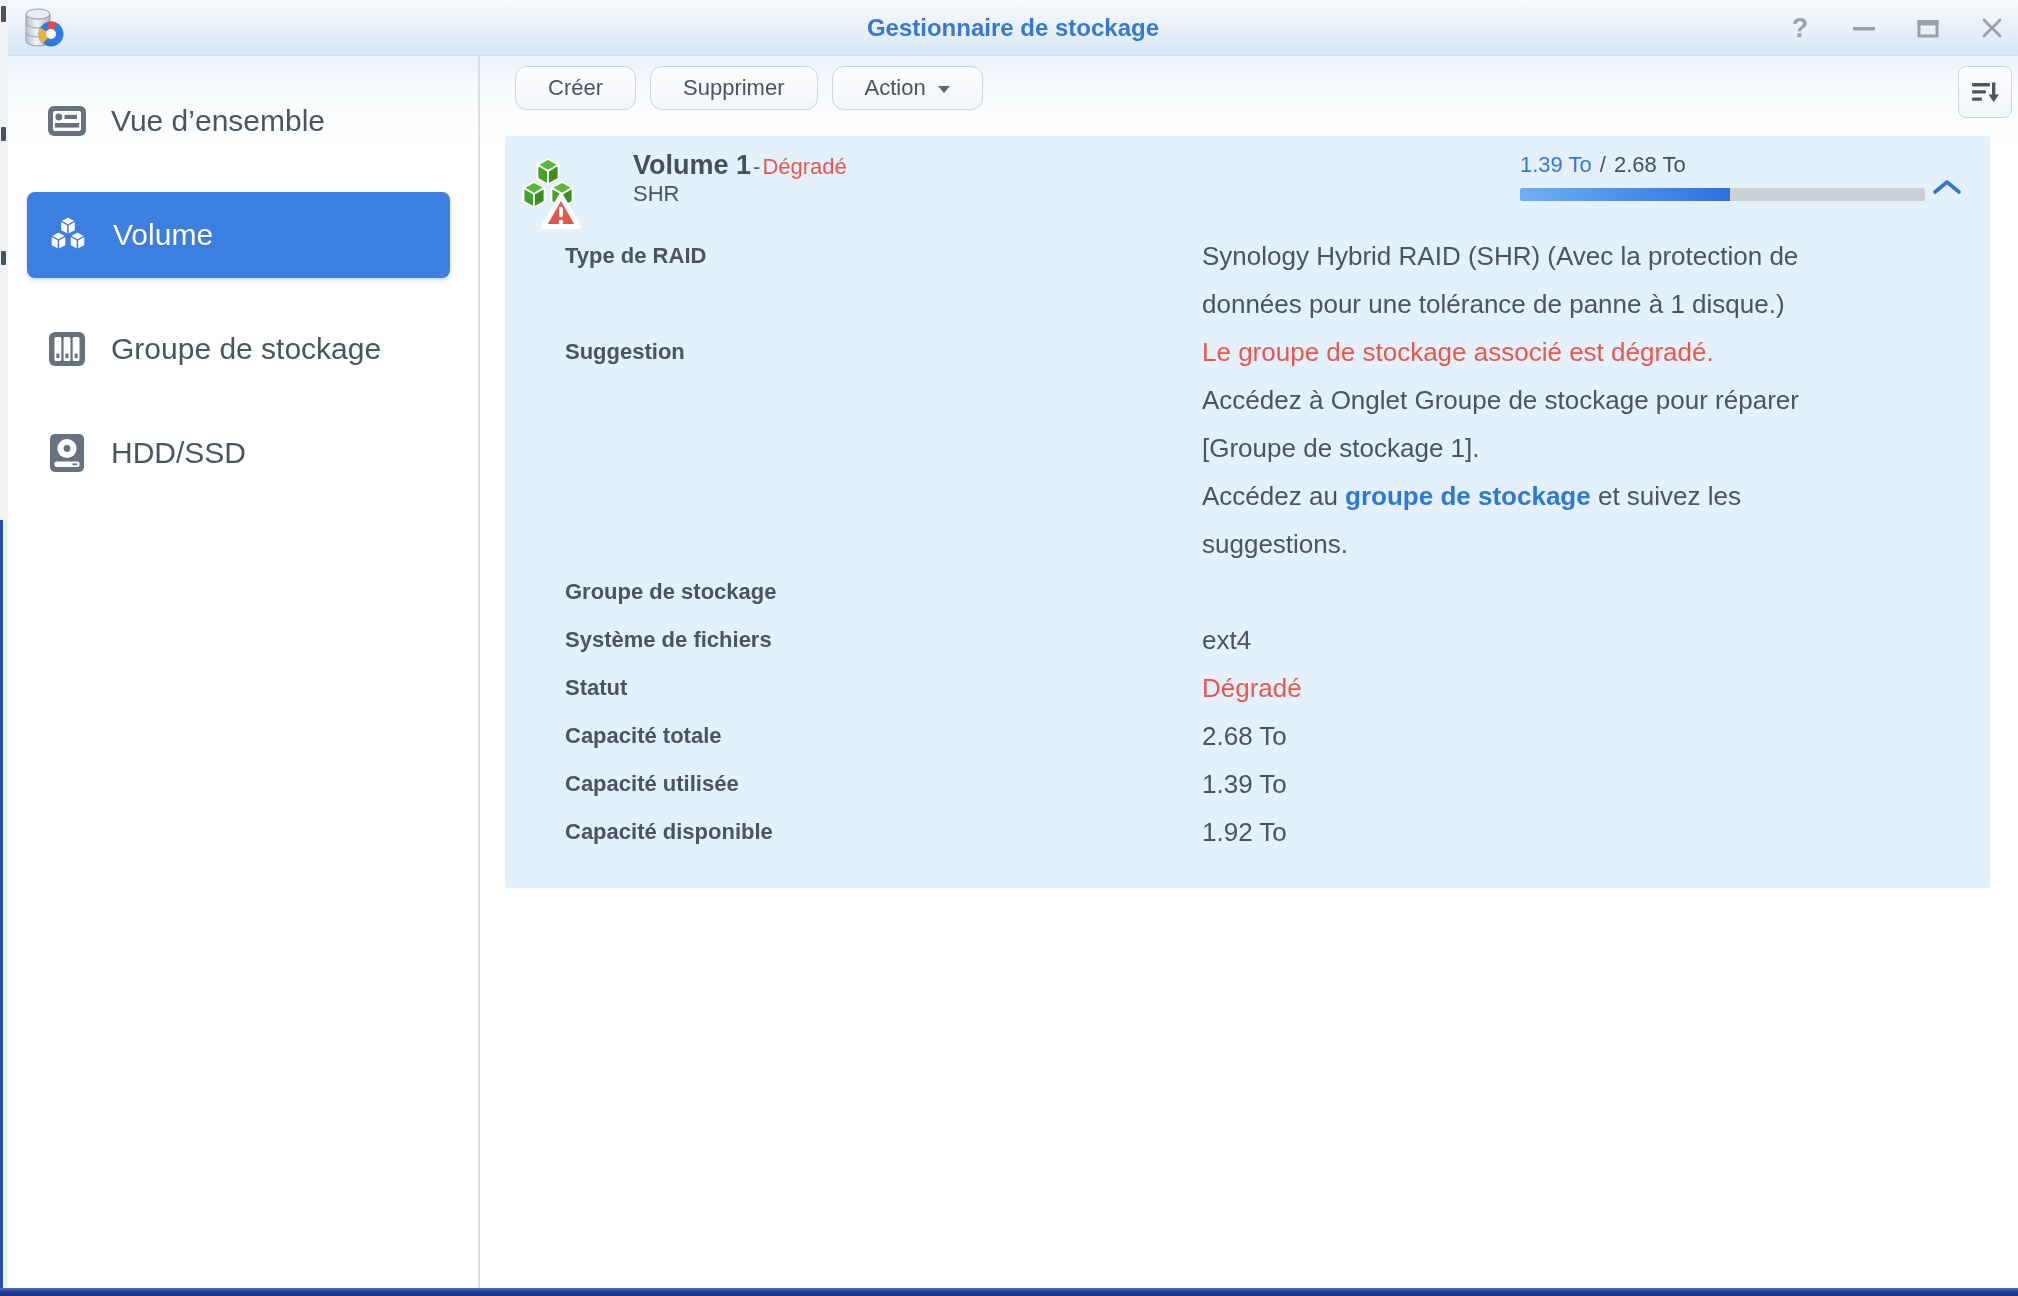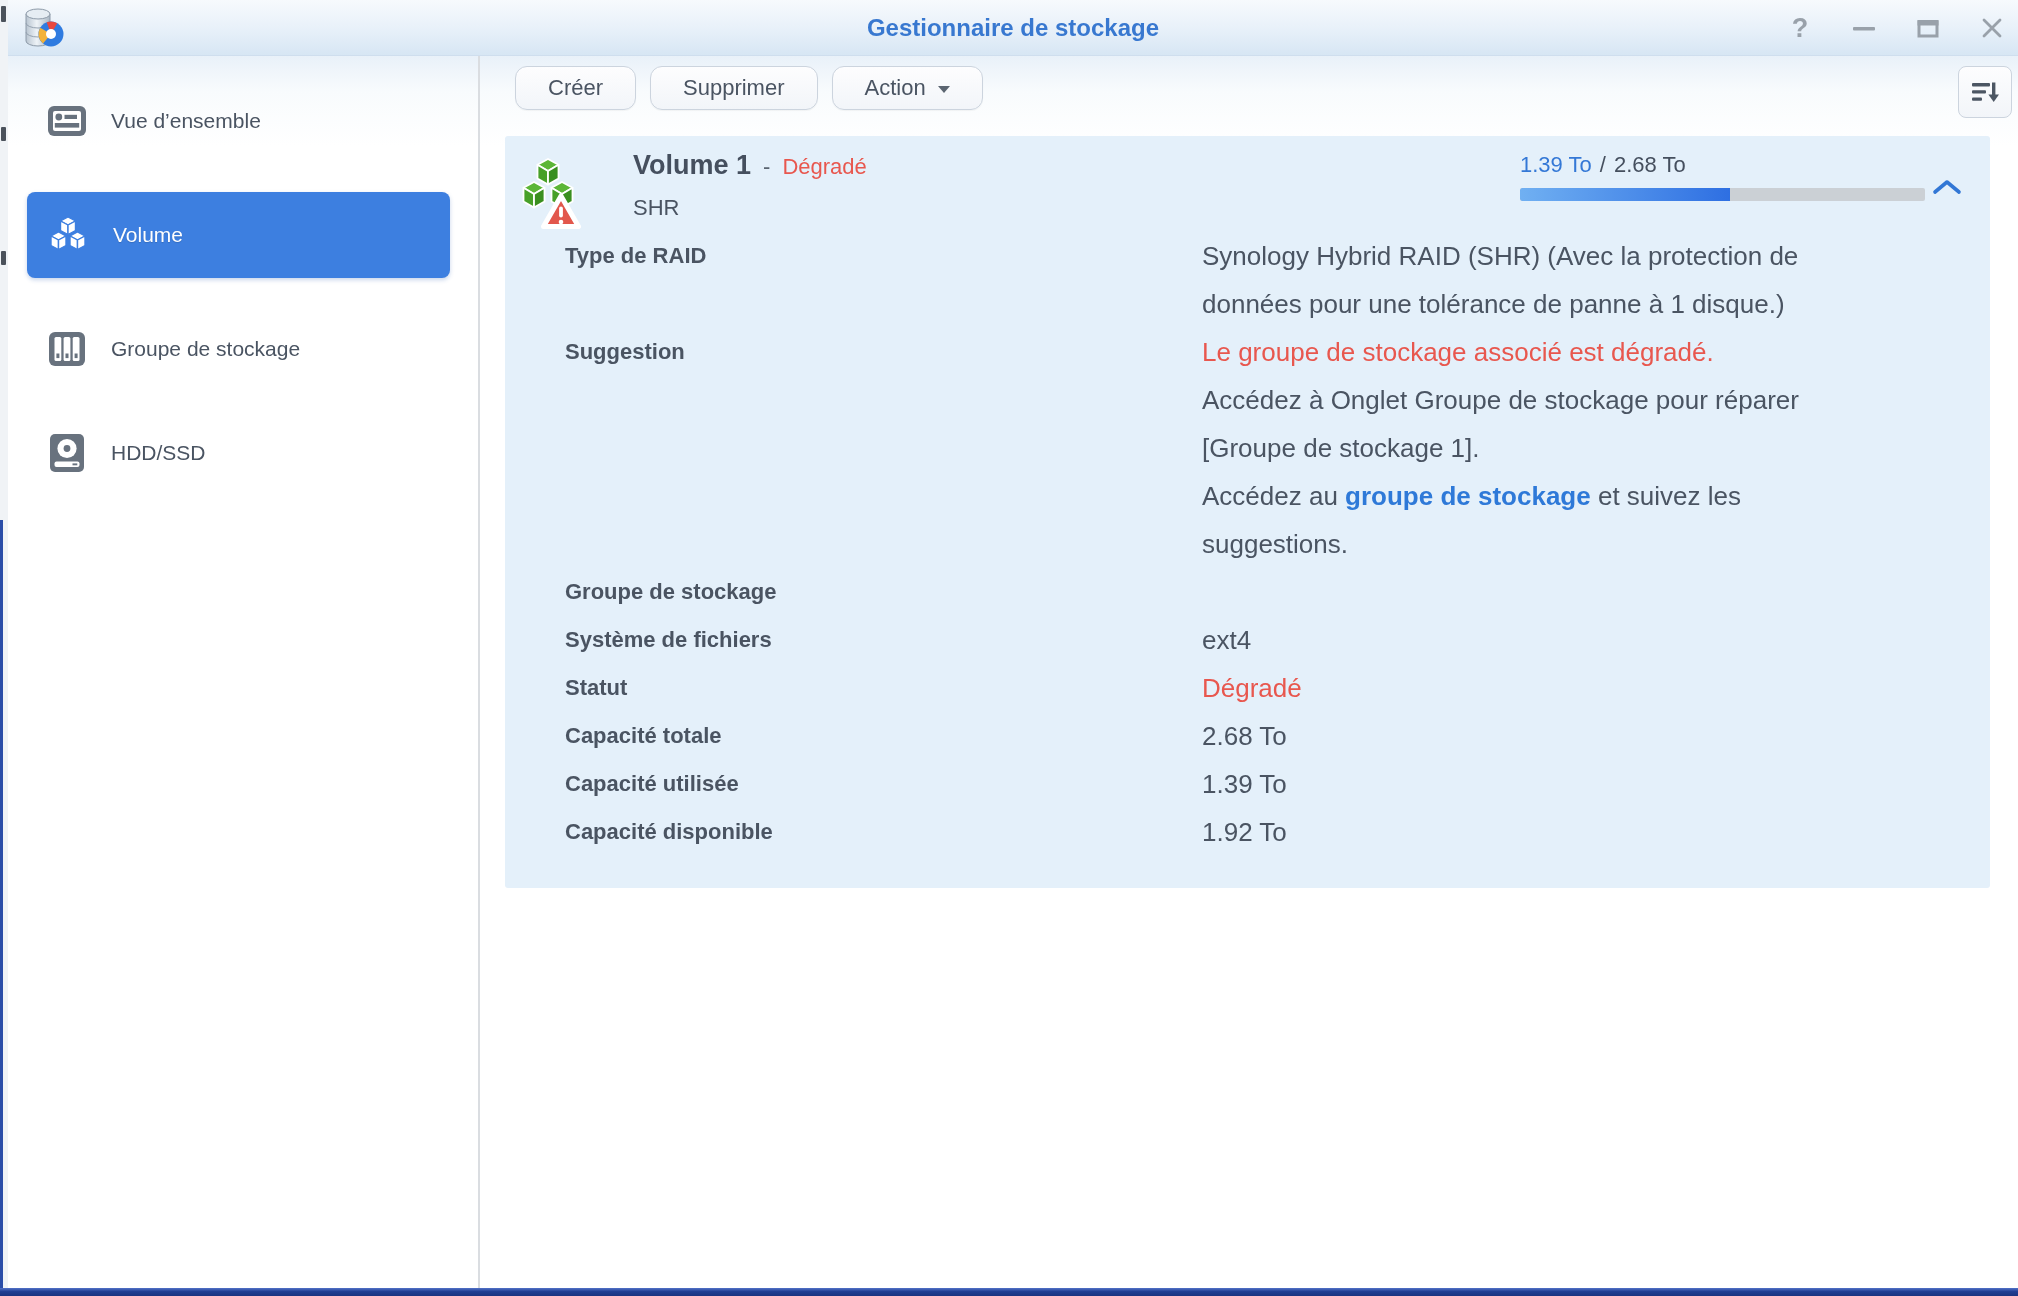--- a/index.html
+++ b/index.html
@@ -34,21 +34,21 @@
   .ctrl-help{font-size:27px;font-weight:bold;color:var(--ctrl-gray);line-height:24px}
 
   .content{position:absolute;top:56px;left:0;right:0;bottom:0;display:flex;
     background:linear-gradient(180deg,#e9f1f9 0px,#f8fbfd 35px,#ffffff 90px)}
 
   
   .sidebar{width:470px;flex:0 0 470px;padding-top:32px}
   .side-item{height:66px;margin:0 28px 0 19px;padding-left:18px;display:flex;align-items:center;gap:22px;
     border-radius:8px;cursor:pointer}
   .side-item + .side-item{margin-top:38px}
-  .side-item .side-label{font-size:21px;color:var(--text)}
+  .side-item .side-label{font-size:30px;color:var(--text)}
   .side-item.selected{height:86px;background:var(--accent);box-shadow:0 2px 4px rgba(40,90,180,.25)}
   .side-item.selected .side-label{color:#fff;text-shadow:0 1px 1px rgba(0,0,0,.15)}
 
   .vdivider{flex:0 0 2px;background:#dadde1}
 
   
   .main{flex:1;position:relative}
   .toolbar{height:80px;display:flex;align-items:flex-start;gap:14px;padding:10px 6px 0 35px}
   .tbtn{height:44px;padding:0 32px;border:1px solid #ccd4de;border-radius:12px;cursor:pointer;
     background:linear-gradient(180deg,#fdfdfe 0%,#f2f5f9 100%);
@@ -57,25 +57,25 @@
   .caret{width:0;height:0;border-left:6px solid transparent;border-right:6px solid transparent;
     border-top:7px solid #5b6571;margin-top:3px}
   .spacer{flex:1}
   .sortbtn{width:54px;height:52px;border:1px solid #ccd4de;border-radius:8px;cursor:pointer;
     background:linear-gradient(180deg,#fdfdfe 0%,#f2f5f9 100%);display:flex;align-items:center;justify-content:center}
 
   
   .panel{position:relative;margin:0 28px 0 25px;height:752px;background:var(--panel-bg);border-radius:3px}
   .vol-icon{position:absolute;left:10px;top:18px}
   .vol-head{position:absolute;left:128px;top:14px}
-  .vol-title-row{display:flex;align-items:baseline;gap:12px;white-space:nowrap}
+  .vol-title-row{display:flex;align-items:baseline;gap:2px;white-space:nowrap}
   .vol-title{font-size:27px;font-weight:bold;color:#454f5e}
   .vol-sep{font-size:22px;color:#5a6470}
   .vol-status{font-size:22px;color:var(--alert)}
-  .vol-sub{margin-top:14px;font-size:22px;color:var(--text)}
+  .vol-sub{font-size:22px;color:var(--text)}
 
   .usage{position:absolute;left:1015px;top:16px;width:405px}
   .usage-text{display:flex;gap:8px;font-size:22px;white-space:nowrap}
   .usage-text .used{color:#3478d6}
   .usage-text .sep,.usage-text .total{color:#454f5e}
   .pbar{margin-top:10px;height:13px;border-radius:2px;background:var(--progress-track);overflow:hidden}
   .pfill{height:100%;border-radius:2px 0 0 2px;
     background:linear-gradient(90deg,#70b0f2 0%,var(--progress-fill) 100%)}
 
   .collapse{position:absolute;right:24px;top:38px;background:none;border:none;cursor:pointer;padding:4px}

